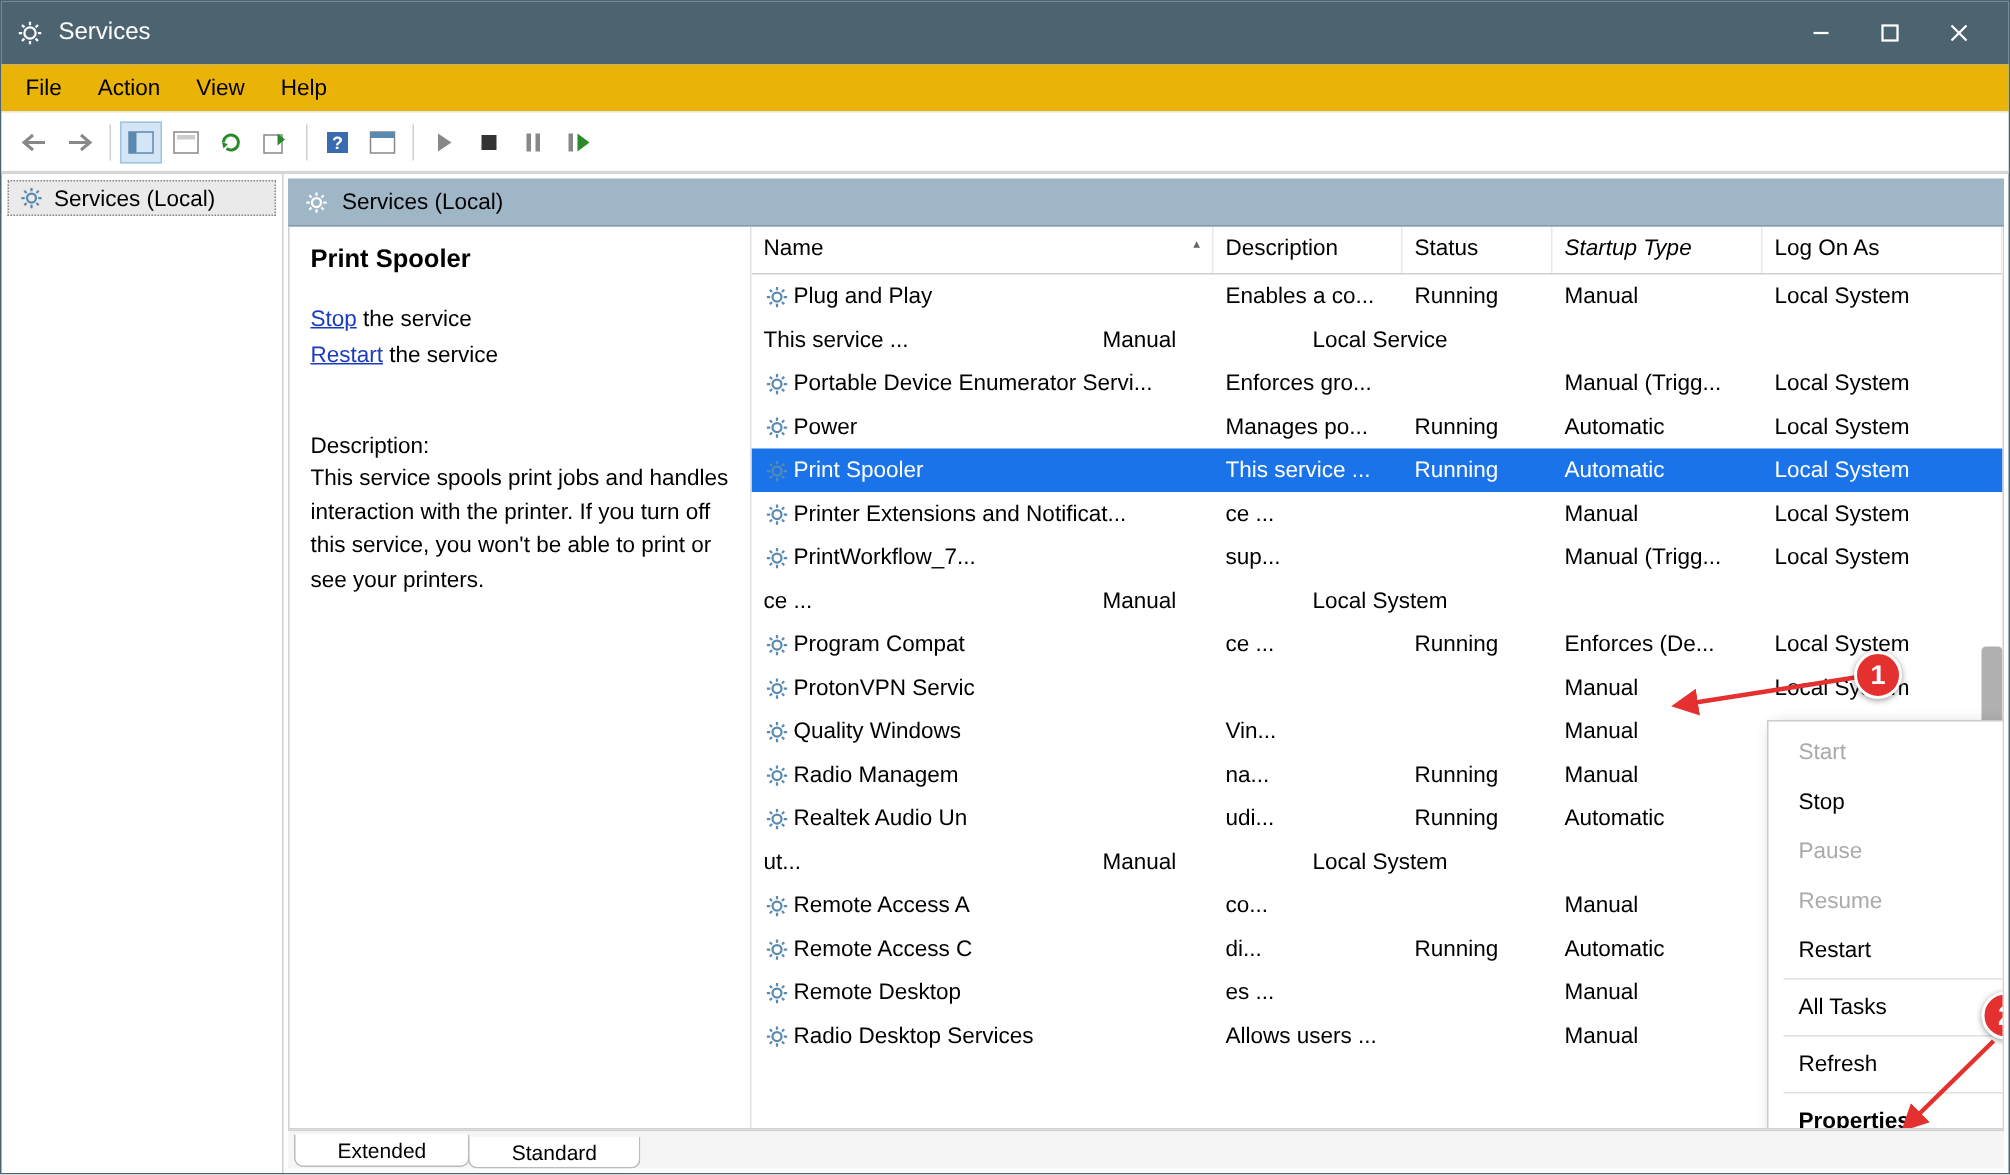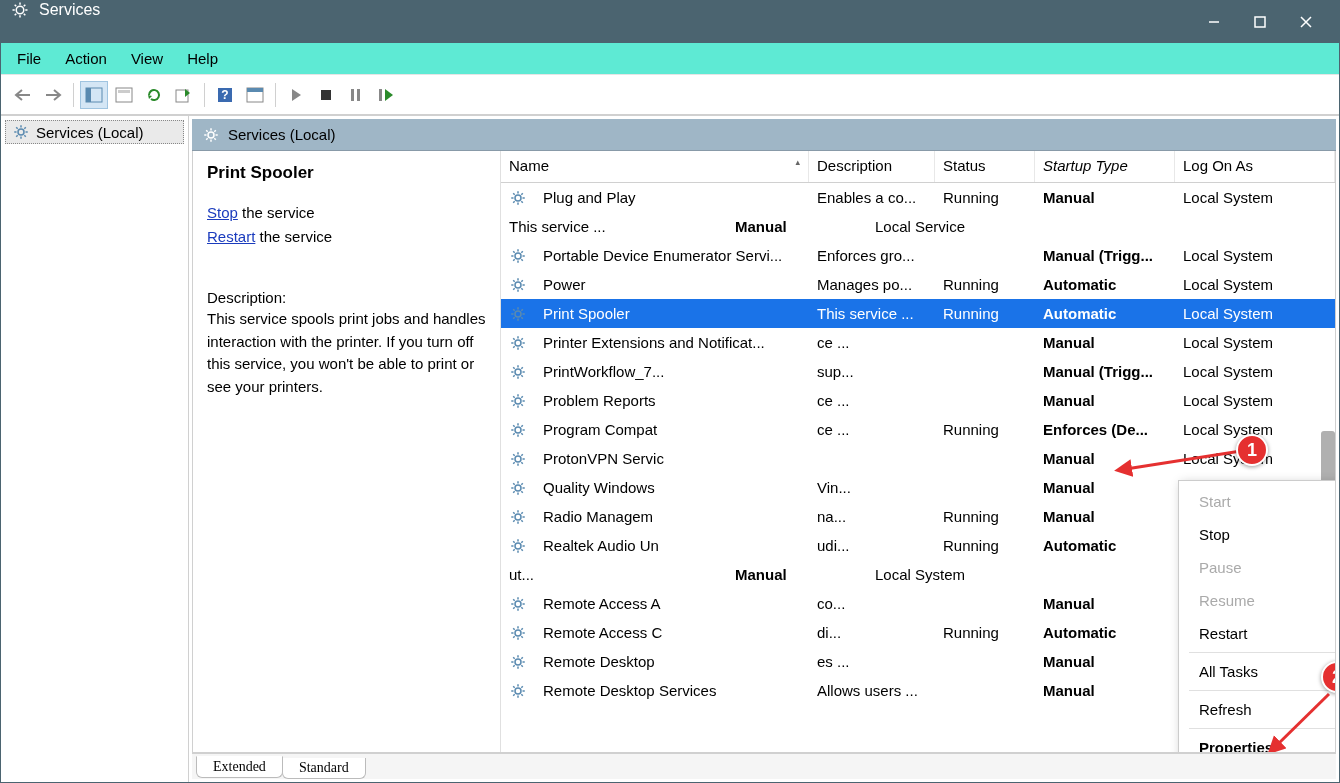--- a/index.html
+++ b/index.html
@@ -1,26 +1,26 @@
 <!DOCTYPE html>
 <html><head>
 <meta charset="utf-8">
 <style>
   * { box-sizing: border-box; margin: 0; padding: 0; }
   html, body { width: 1340px; height: 783px; font-family: "Segoe UI", Arial, sans-serif; font-size: 15px; background: #fff; overflow: hidden; }
   .window { width: 1340px; height: 783px; display: flex; flex-direction: column; border: 1px solid #4b6470; }
 
   
-  .titlebar { height: 42px; background: #4b6470; color: #fff; display: flex; padding: 0 10px; }
+  .titlebar { height: 42px; background: #4b6470; color: #fff; display: flex; align-items: center; padding: 0 10px; }
   .titlebar .icon { width: 18px; height: 18px; margin-right: 10px; }
   .titlebar .title { flex: 1; font-size: 16px; }
   .titlebar .winbtn { width: 46px; height: 42px; display: flex; align-items: center; justify-content: center; color: #fff; }
 
   
-  .menubar { height: 32px; display: flex; align-items: center; padding: 0 6px; gap: 4px; background: #5eead4; border-bottom: 1px solid #e5e5e5; }
+  .menubar { height: 32px; display: flex; align-items: center; padding: 0 6px; gap: 4px; background: #eab308; border-bottom: 1px solid #e5e5e5; }
   .menubar .menu-item { padding: 4px 10px; font-size: 15px; }
 
   
   .toolbar { height: 40px; display: flex; align-items: center; padding: 0 8px; gap: 2px; background: #fff; border-bottom: 1px solid #d0d0d0; }
   .toolbar .tbtn { width: 28px; height: 28px; display: flex; align-items: center; justify-content: center; border: 1px solid transparent; }
   .toolbar .tbtn.active { border: 1px solid #a0c4e0; background: #d4e6f5; }
   .toolbar .sep { width: 1px; height: 24px; background: #d0d0d0; margin: 0 4px; }
 
   
   .body { flex: 1; display: flex; border-top: 1px solid #d0d0d0; overflow: hidden; }
@@ -47,30 +47,30 @@
   .col-desc { width: 126px; }
   .col-status { width: 100px; }
   .col-start { width: 140px; font-style: italic; }
   .col-logon { flex: 1; }
   .sort-ind { font-size: 9px; color: #666; margin-left: auto; }
 
   .rows { overflow-y: auto; height: calc(100% - 32px); }
   .row { display: flex; height: 29px; align-items: center; }
   .row .cell { padding: 0 8px; white-space: nowrap; overflow: hidden; text-overflow: ellipsis; }
   .row.selected { background: #1a73e8; color: #fff; }
-  .row .cname { width: 308px; display: flex; align-items: center; gap: 16px; }
+  .row .cname { width: 308px; display: flex; align-items: center; gap: 2px; }
   .row .cdesc { width: 126px; }
   .row .cstatus { width: 100px; }
-  .row .cstart { width: 140px; font-weight: bold; }
+  .row .cstart { width: 140px; }
   .row .clogon { flex: 1; }
   .gear-icon { width: 18px; height: 18px; flex-shrink: 0; }
 
   
   .tabs { height: 26px; display: flex; align-items: flex-end; padding-left: 4px; border-top: 1px solid #d0d0d0; background: #f5f5f5; }
-  .tab { padding: 2px 16px; border: 1px solid #bbb; border-top: none; background: #fff; font-size: 14px; border-radius: 0 0 6px 6px; margin-right: -1px; font-family: Liberation Serif, serif; }
+  .tab { padding: 2px 28px; border: 1px solid #bbb; border-top: none; background: #fff; font-size: 14px; border-radius: 0 0 6px 6px; margin-right: -1px; }
   .tab.active { background: #fff; border-top: 1px solid #fff; position: relative; top: -1px; }
 
   
   .context-menu { position: absolute; left: 677px; top: 329px; width: 225px; background: #fff; border: 1px solid #ccc; box-shadow: 3px 3px 10px rgba(0,0,0,0.25); padding: 4px 0; z-index: 50; }
   .context-menu .ci { padding: 8px 20px; font-size: 15px; display:flex; align-items:center; justify-content: space-between; }
   .context-menu .ci.disabled { color: #aaa; }
   .context-menu .ci.bold { font-weight: 600; }
   .context-menu hr { border: none; border-top: 1px solid #e0e0e0; margin: 2px 10px; }
 
   
@@ -336,29 +336,20 @@
                     </svg>
                   </span>
                   <span>PrintWorkflow_7...</span>
                 </div>
                 <div class="cell cdesc">sup...</div>
                 <div class="cell cstatus"></div>
                 <div class="cell cstart">Manual (Trigg...</div>
                 <div class="cell clogon">Local System</div>
               </div>
               <div class="row">
-                <div class="cell cname">
-                  <span class="gear-icon">
-                    <svg viewBox="0 0 24 24" width="18" height="18">
-                      <circle cx="12" cy="12" r="4" fill="none" stroke="#5a8ab0" stroke-width="2"></circle>
-                      <path d="M12 3v3M12 18v3M3 12h3M18 12h3M5.6 5.6l2 2M16.4 16.4l2 2M5.6 18.4l2-2M16.4 7.6l2-2" stroke="#5a8ab0" stroke-width="2"></path>
-                    </svg>
-                  </span>
-                  <span>Problem Reports</span>
-                </div>
                 <div class="cell cdesc">ce ...</div>
                 <div class="cell cstatus"></div>
                 <div class="cell cstart">Manual</div>
                 <div class="cell clogon">Local System</div>
               </div>
               <div class="row">
                 <div class="cell cname">
                   <span class="gear-icon">
                     <svg viewBox="0 0 24 24" width="18" height="18">
                       <circle cx="12" cy="12" r="4" fill="none" stroke="#5a8ab0" stroke-width="2"></circle>
@@ -484,21 +475,21 @@
                 <div class="cell clogon">Local System</div>
               </div>
               <div class="row">
                 <div class="cell cname">
                   <span class="gear-icon">
                     <svg viewBox="0 0 24 24" width="18" height="18">
                       <circle cx="12" cy="12" r="4" fill="none" stroke="#5a8ab0" stroke-width="2"></circle>
                       <path d="M12 3v3M12 18v3M3 12h3M18 12h3M5.6 5.6l2 2M16.4 16.4l2 2M5.6 18.4l2-2M16.4 7.6l2-2" stroke="#5a8ab0" stroke-width="2"></path>
                     </svg>
                   </span>
-                  <span>Remote Desktop Services</span>
+                  <span>Radio Desktop Services</span>
                 </div>
                 <div class="cell cdesc">Allows users ...</div>
                 <div class="cell cstatus"></div>
                 <div class="cell cstart">Manual</div>
                 <div class="cell clogon">Network Se...</div>
               </div>
             </div>
 
           <div class="context-menu">
             <div class="ci disabled">Start</div>

